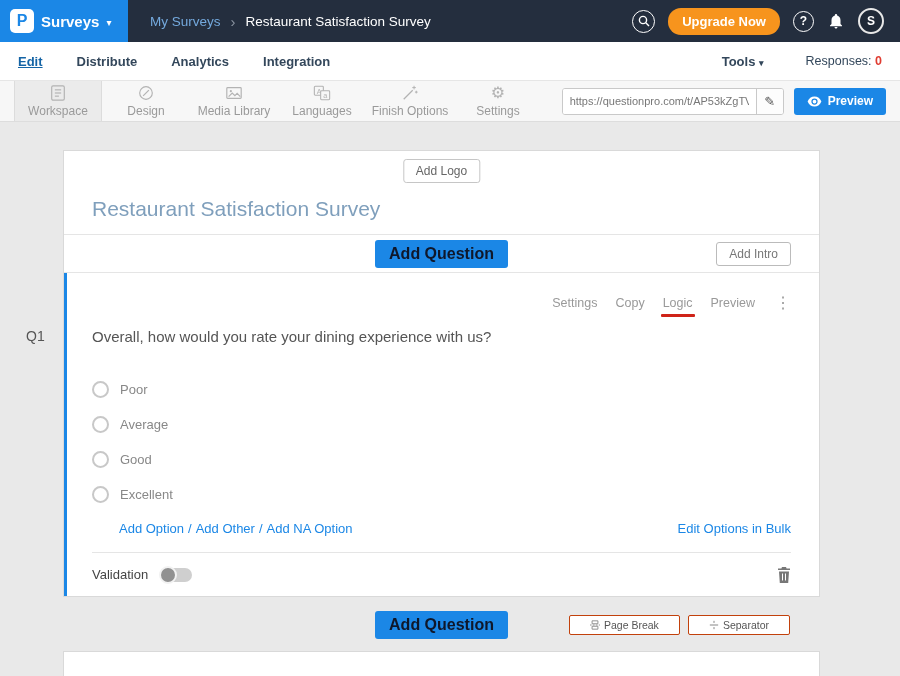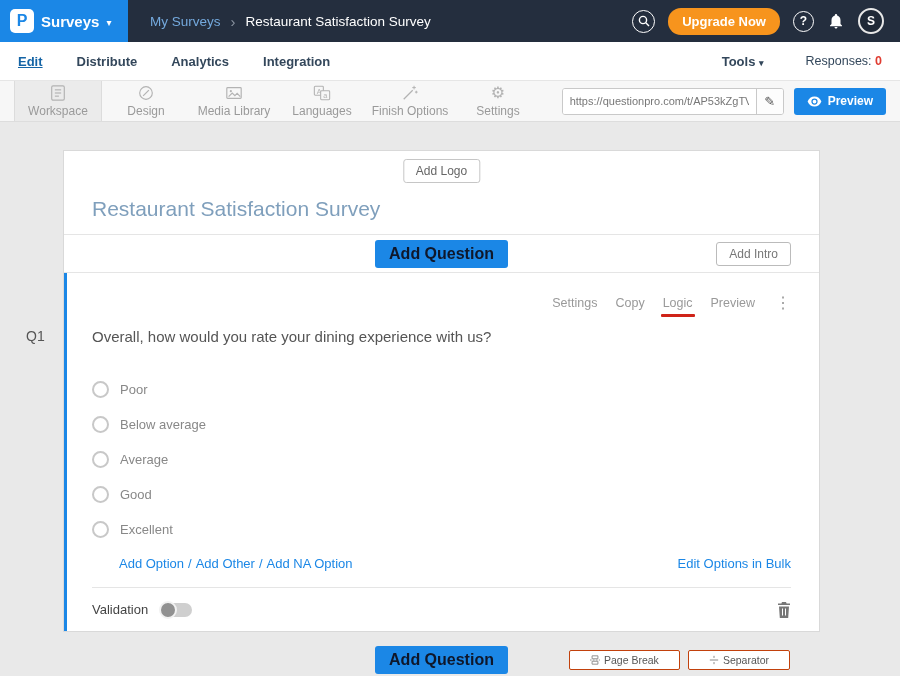--- a/index.html
+++ b/index.html
@@ -224,24 +224,20 @@
 
       <div class="q-text">Overall, how would you rate your dining experience with us?</div>
 
       <div class="options">
         <div class="option-row">
           <span class="radio"></span>
           <span class="option-label">Poor</span>
         </div>
         <div class="option-row">
           <span class="radio"></span>
-          <span class="option-label">Below average</span>
-        </div>
-        <div class="option-row">
-          <span class="radio"></span>
           <span class="option-label">Average</span>
         </div>
         <div class="option-row">
           <span class="radio"></span>
           <span class="option-label">Good</span>
         </div>
         <div class="option-row">
           <span class="radio"></span>
           <span class="option-label">Excellent</span>
         </div>

